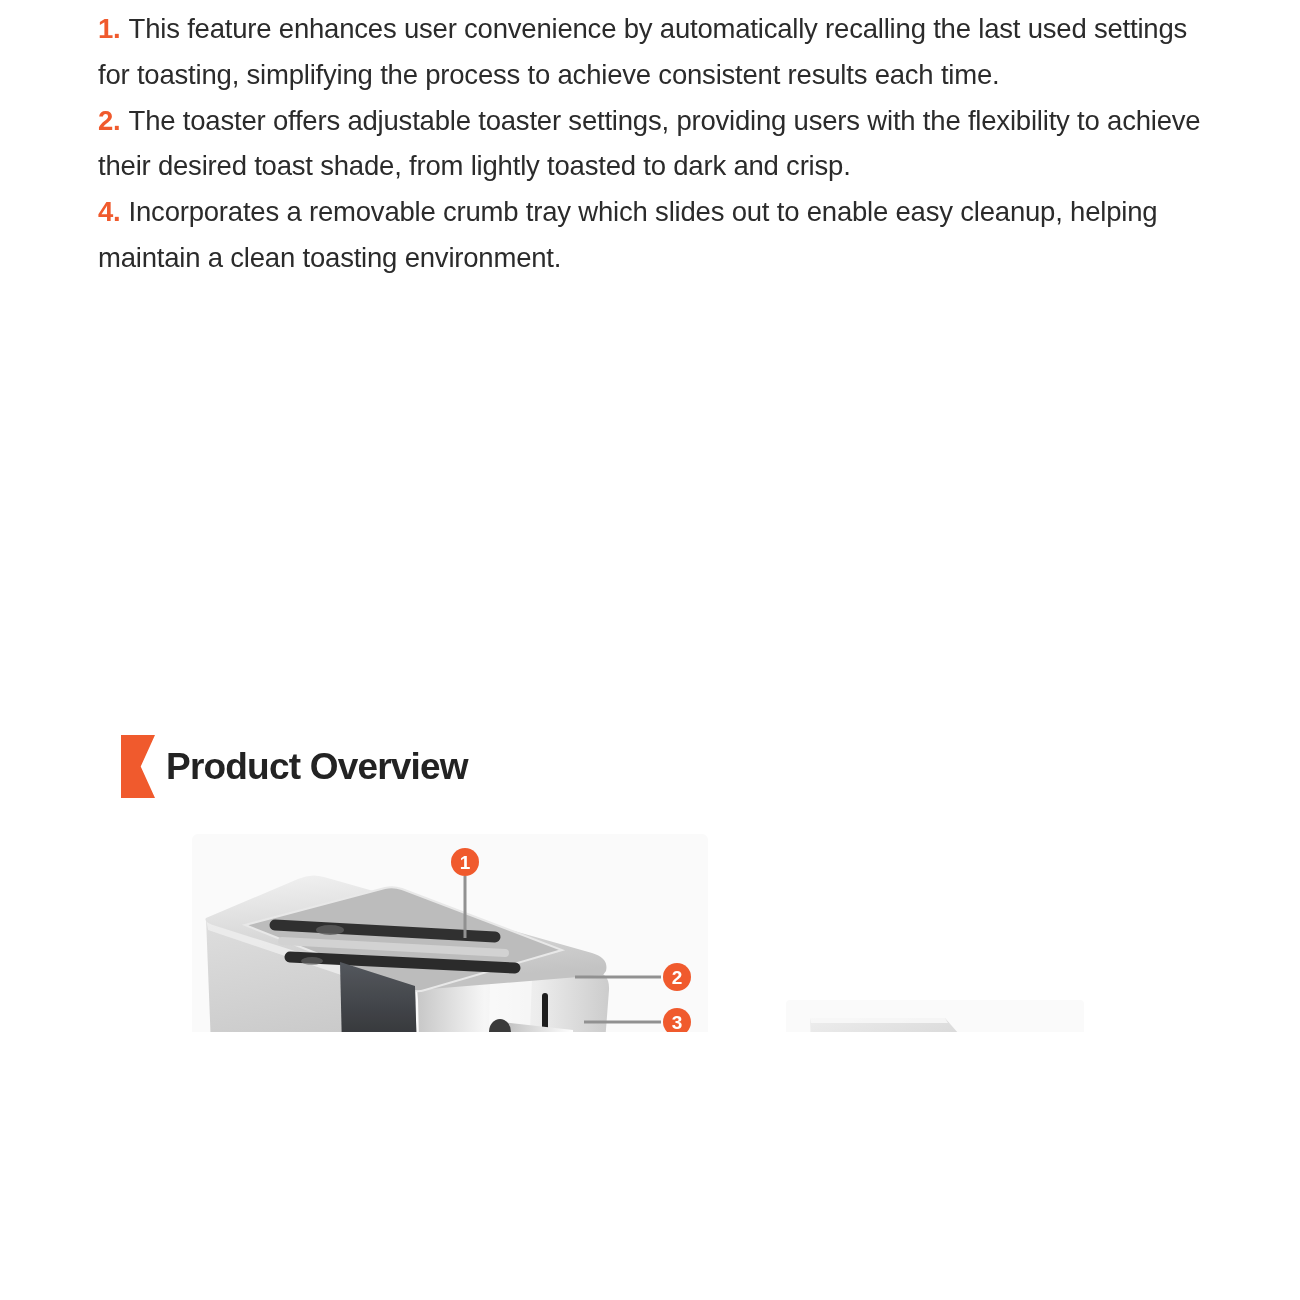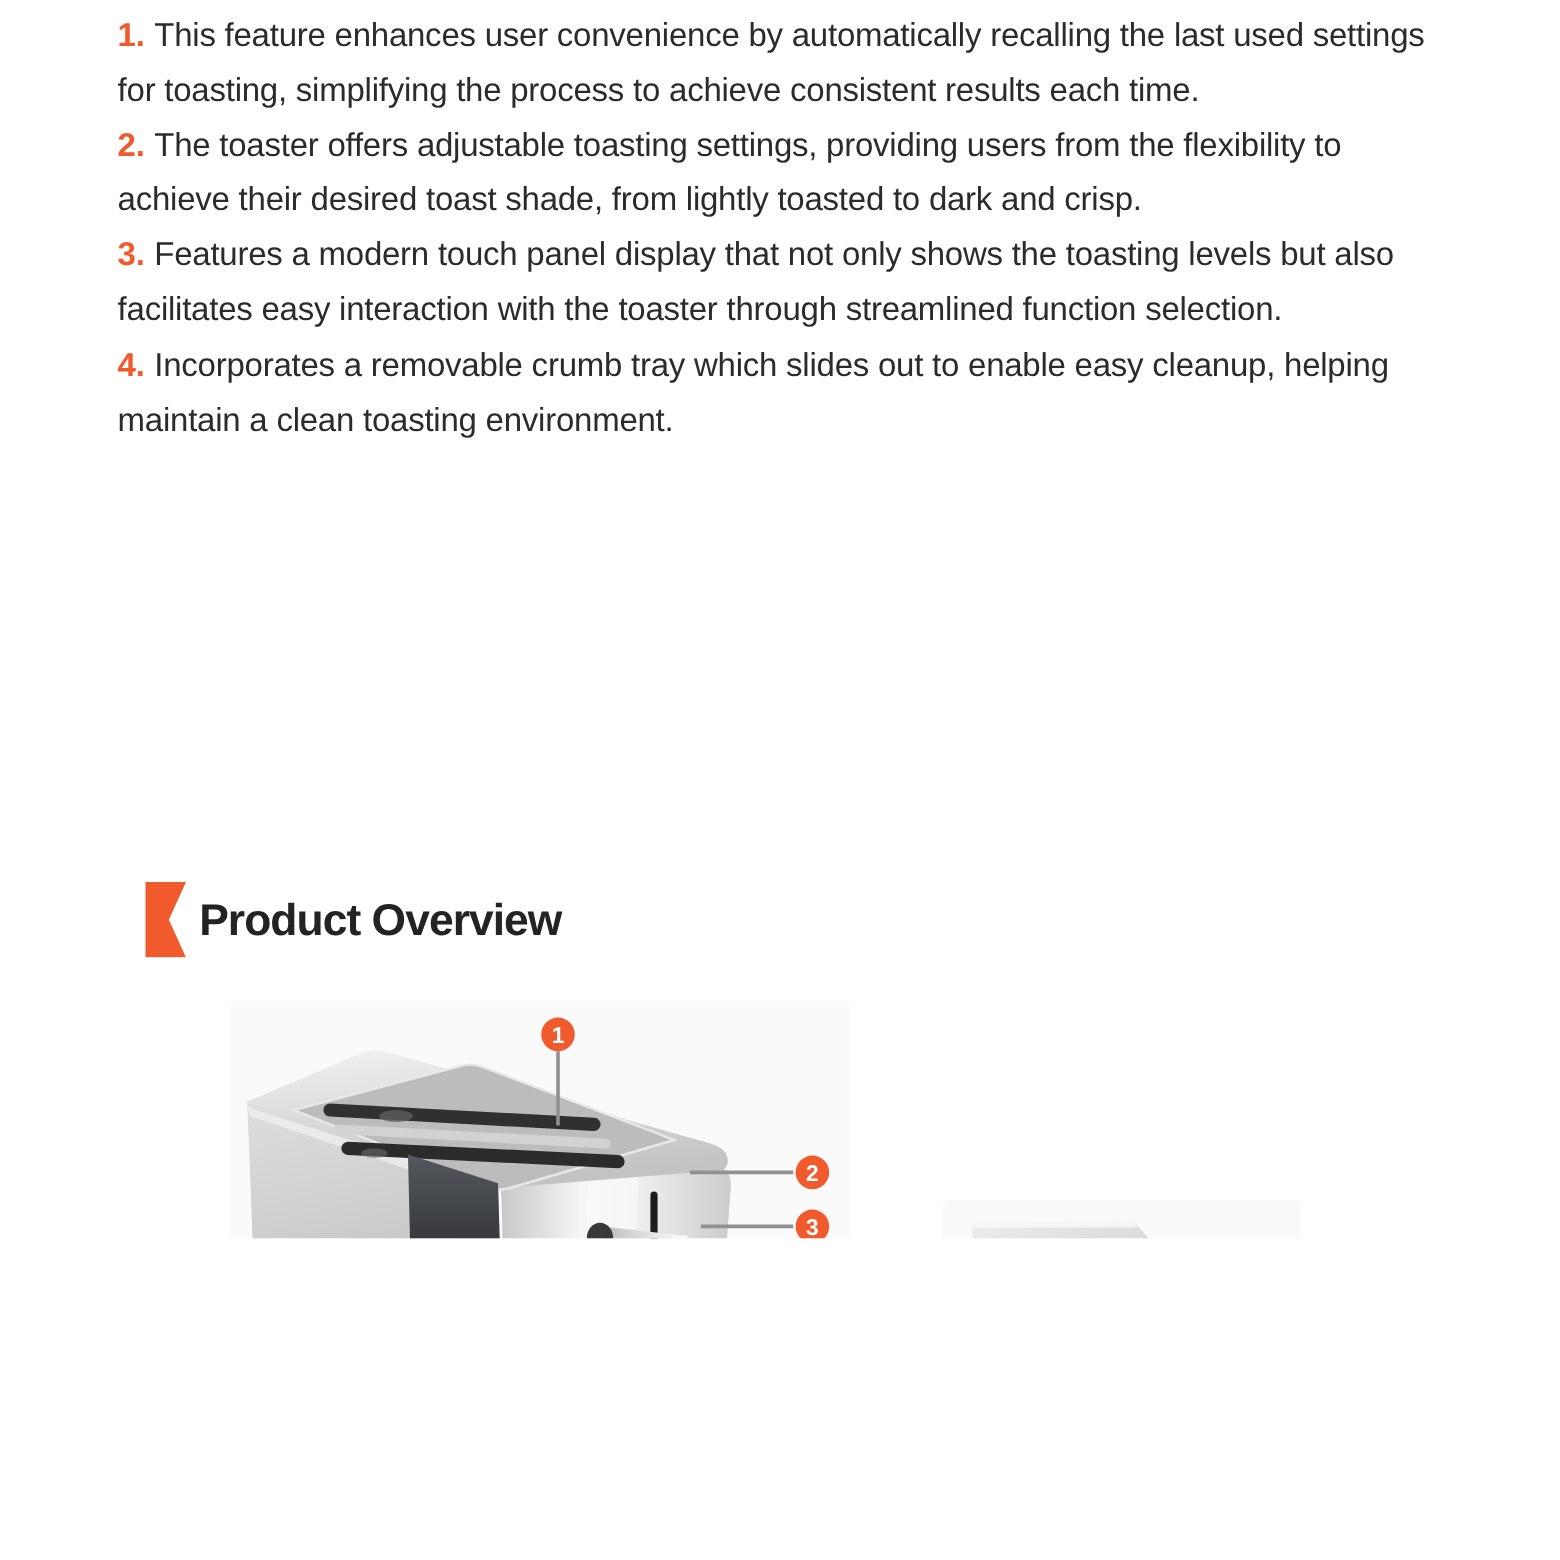--- a/index.html
+++ b/index.html
@@ -20,22 +20,21 @@
   .co-circle{fill:#F05A2D;}
   .co-num{fill:#ffffff;font-family:"Liberation Sans",sans-serif;font-size:19px;font-weight:700;text-anchor:middle;}
 </style>
 </head>
 <body>
 
 <div id="page">
 
   <div class="features">
     <p><span class="num">1.</span><span>This feature enhances user convenience by automatically recalling the last used settings for toasting, simplifying the process to achieve consistent results each time.</span></p>
-    <p><span class="num">2.</span><span>The toaster offers adjustable toasting settings, providing users from the flexibility to achieve their desired toast shade, from lightly toasted to dark and crisp.</span></p>
-    <p><span class="num">3.</span><span>Features a modern touch panel display that not only shows the toasting levels but also facilitates easy interaction with the toaster through streamlined function selection.</span></p>
+    <p><span class="num">2.</span><span>The toaster offers adjustable toaster settings, providing users with the flexibility to achieve their desired toast shade, from lightly toasted to dark and crisp.</span></p>
     <p><span class="num">4.</span><span>Incorporates a removable crumb tray which slides out to enable easy cleanup, helping maintain a clean toasting environment.</span></p>
   </div>
 
   <div class="section-header">
     <div class="marker"></div>
     <h1 class="title">Product Overview</h1>
   </div>
 
   <svg id="fig-toaster" class="fig" width="520" height="470" viewBox="0 0 520 470">
     <defs>

